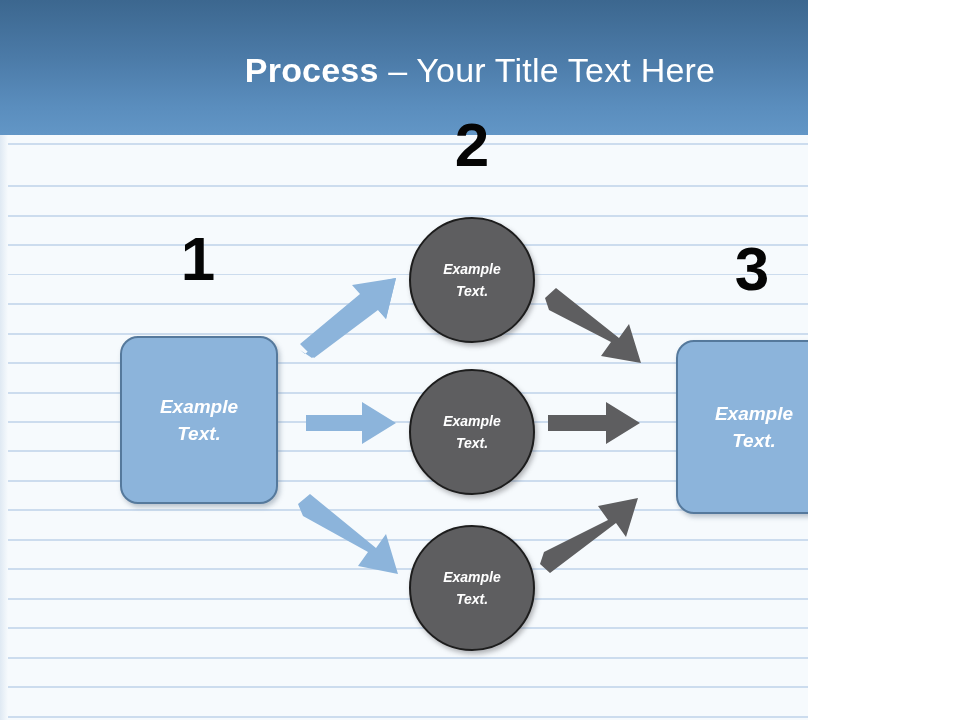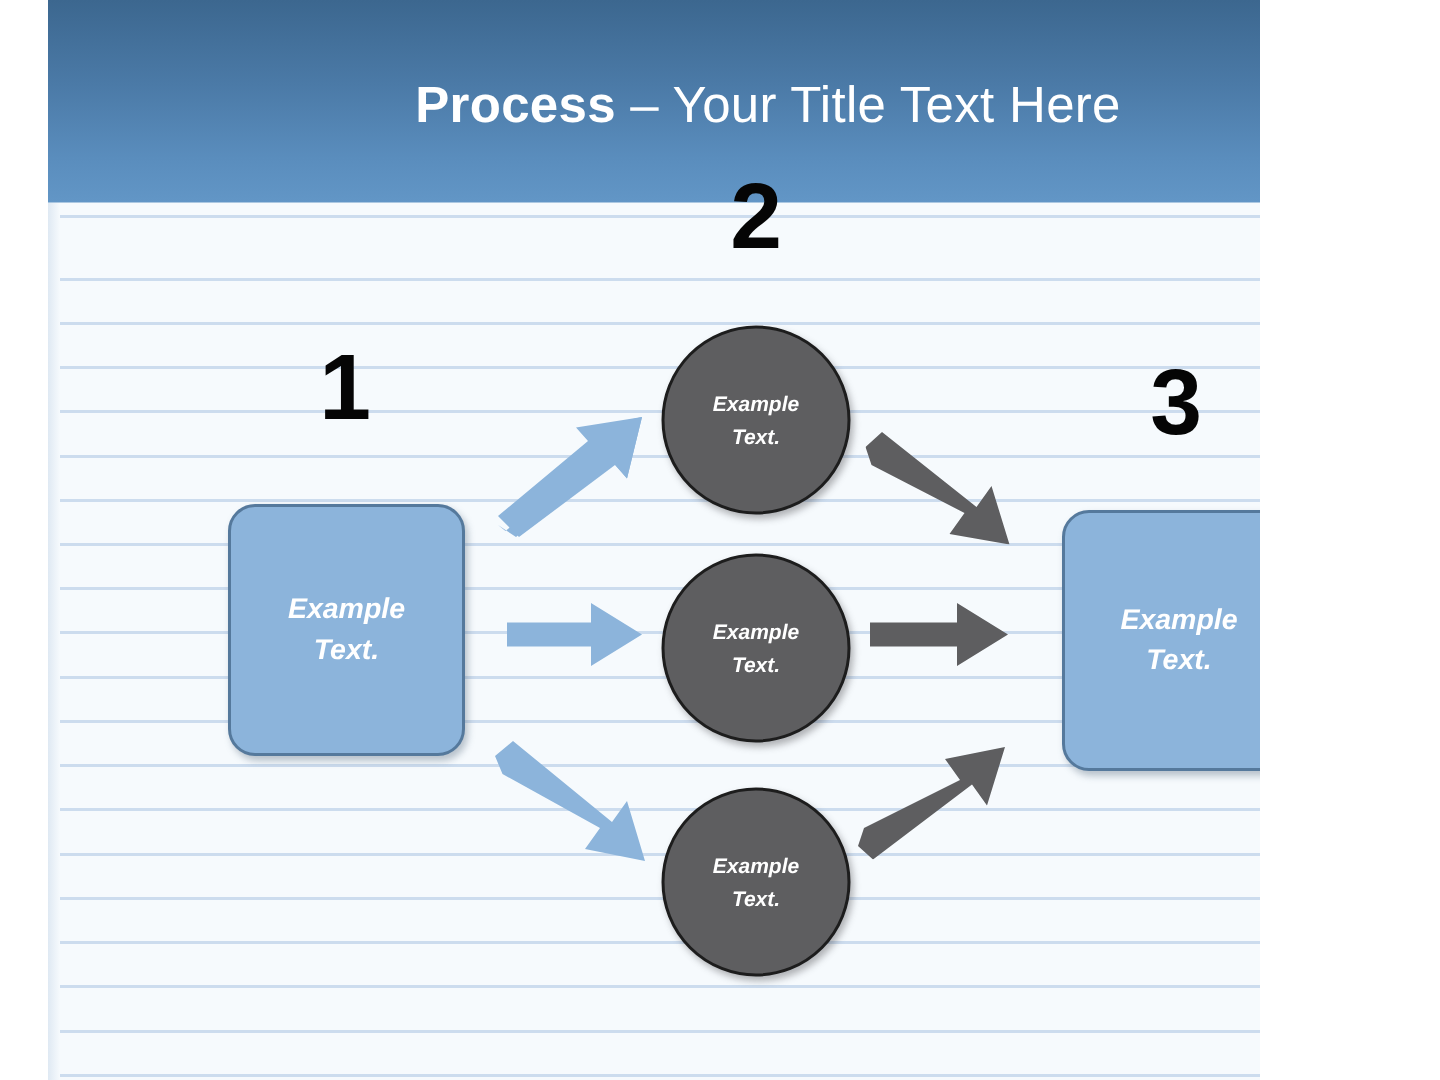--- a/index.html
+++ b/index.html
@@ -10,21 +10,20 @@
   body {
     font-family: "Liberation Sans", sans-serif;
   }
 
   .slide {
     position: relative;
     width: 808px;
     height: 720px;
     overflow: hidden;
     background: #f7fafd;
-    margin-left: 32px;
   }
 
   
   .paper {
     position: absolute;
     left: 0;
     top: 0;
     width: 960px;
     height: 720px;
     background-color: #f6fafd;

